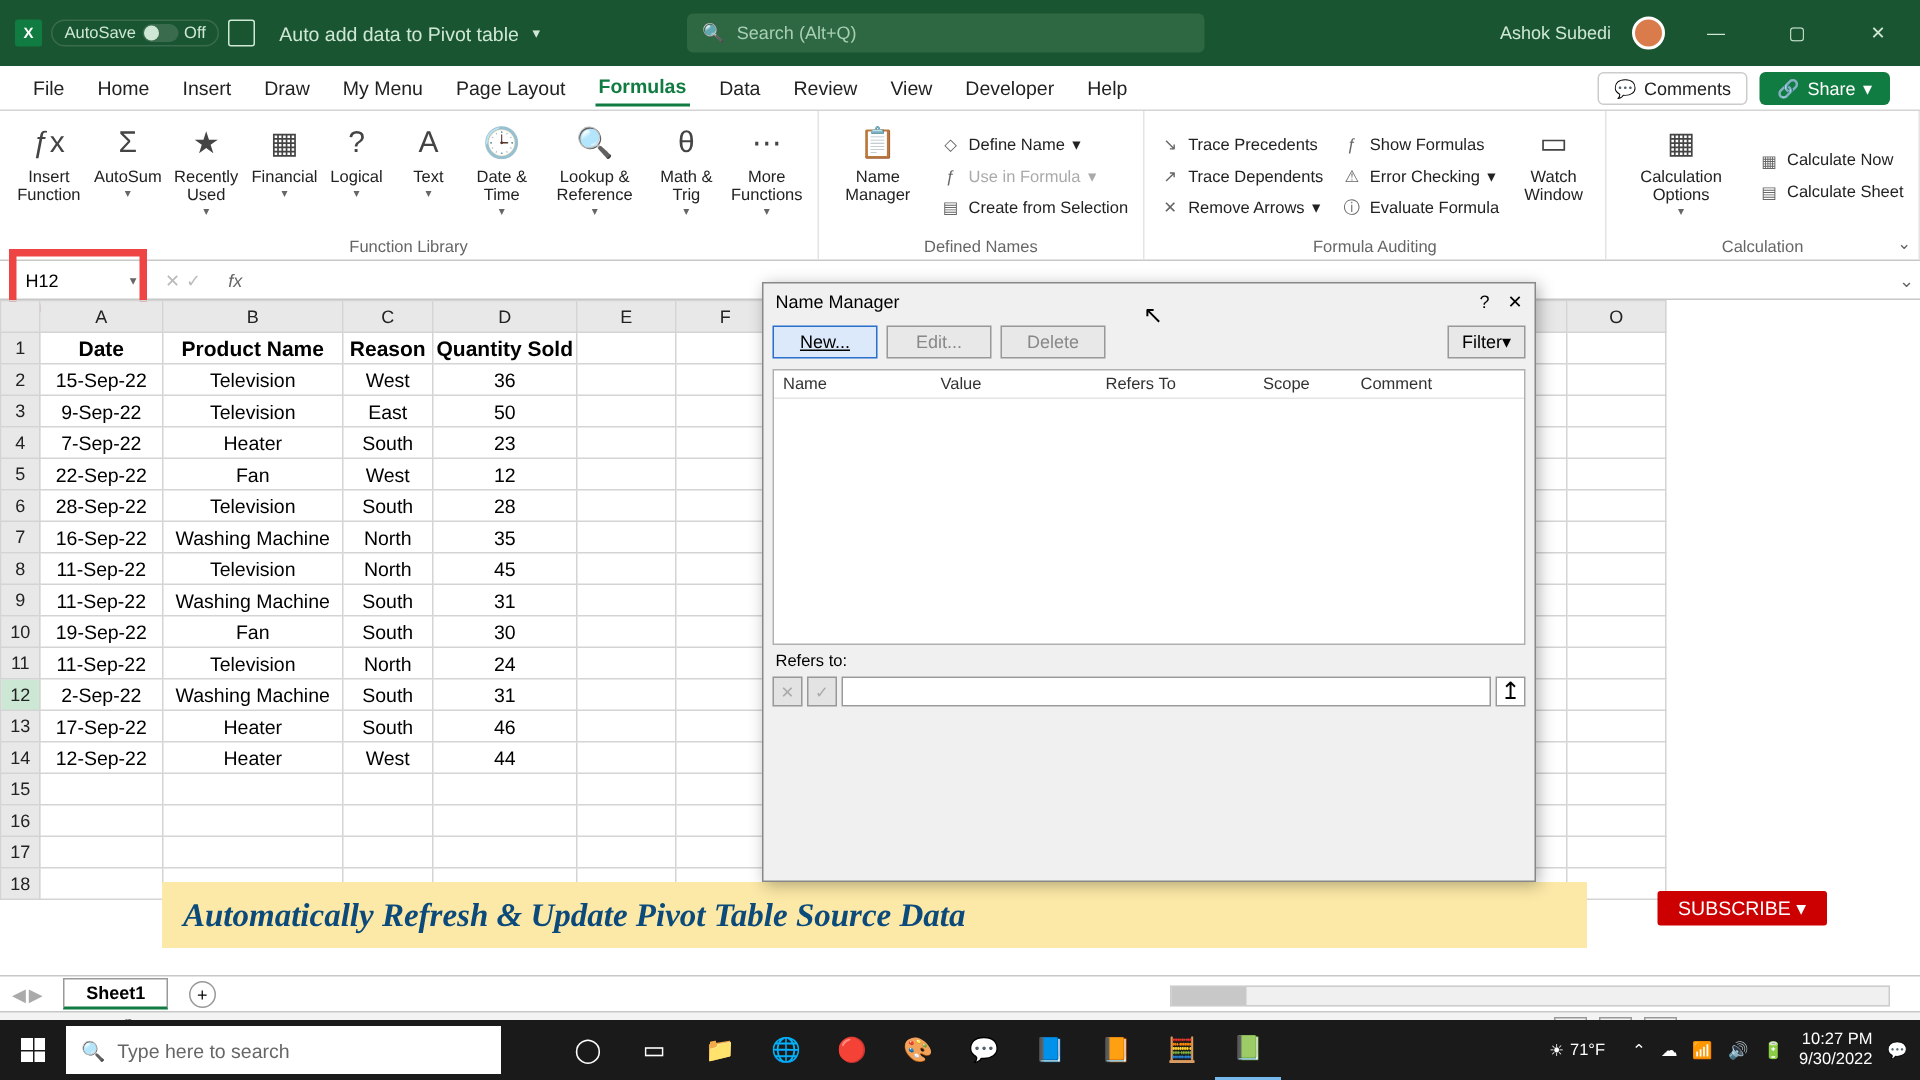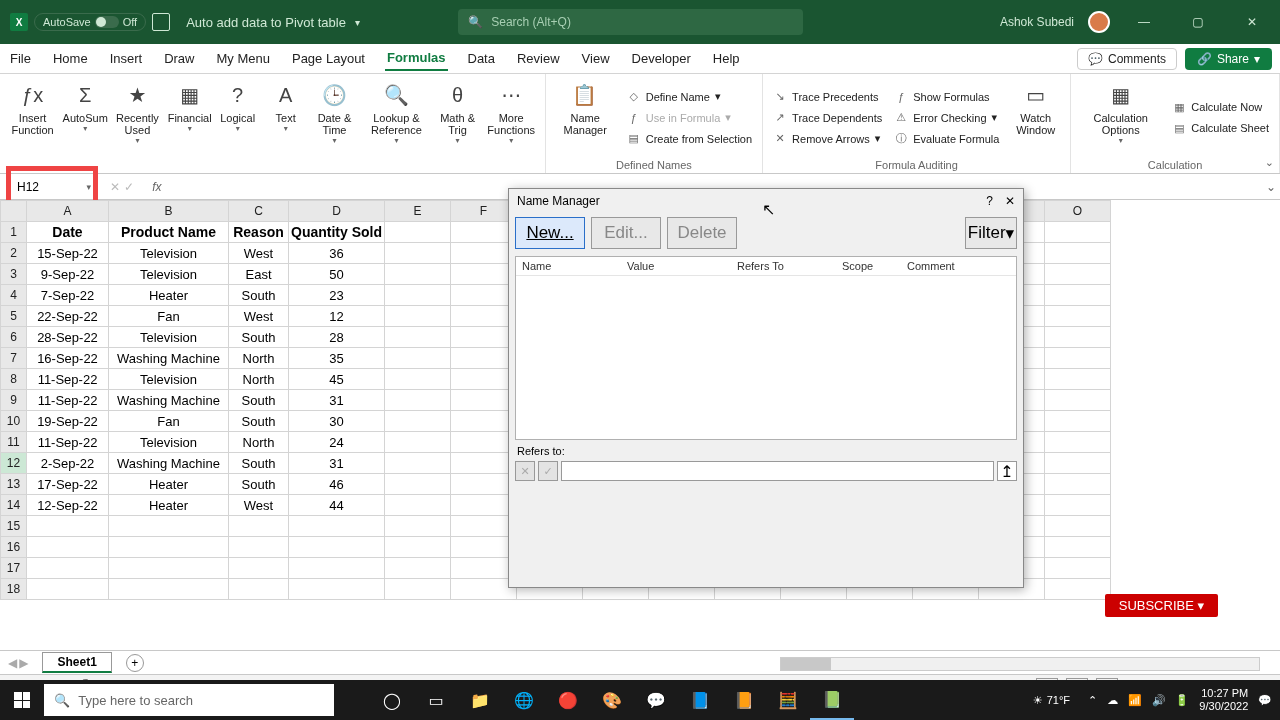--- a/index.html
+++ b/index.html
@@ -11,21 +11,21 @@
 .titlebar .autosave-pill { display:flex;align-items:center;gap:4px;border:1px solid #3a6b4c;border-radius:12px;padding:2px 8px;font-size:11px;}
 .titlebar .toggle { width:24px;height:12px;border-radius:6px;background:#3a6b4c;position:relative;}
 .titlebar .toggle::after{content:'';position:absolute;width:10px;height:10px;background:#cfe8d5;border-radius:50%;top:1px;left:1px;}
 .titlebar .save-icon{width:18px;height:18px;border:1px solid #cfe8d5;border-radius:2px;}
 .titlebar .filename{margin-left:10px;font-size:13px;}
 .titlebar .search{margin:0 auto;width:345px;height:26px;background:#2e6843;border-radius:4px;display:flex;align-items:center;padding:0 10px;gap:8px;color:#a8cfb3;font-size:12px;}
 .titlebar .right{margin-left:auto;display:flex;align-items:center;gap:14px;padding-right:8px;}
 .titlebar .avatar{width:22px;height:22px;border-radius:50%;background:#d97b4a;border:2px solid #fff;}
 .titlebar .wbtn{width:40px;height:44px;display:flex;align-items:center;justify-content:center;color:#cfe8d5;}
 
-.tabbar{height:30px;background:#fff;display:flex;align-items:center;border-bottom:1px solid #d4d4d4;font-size:13px;color:#222;padding:0 8px;gap:18px;}
+.tabbar{height:30px;background:#fff;display:flex;align-items:center;border-bottom:1px solid #d4d4d4;font-size:13px;color:#222;padding:0 20px;gap:18px;}
 .tabbar .tab{padding:4px 2px;cursor:pointer;}
 .tabbar .tab.active{color:#107c41;border-bottom:2px solid #107c41;font-weight:600;}
 .tabbar .right-btns{margin-left:auto;display:flex;gap:8px;}
 .tabbar .comments-btn{border:1px solid #ccc;border-radius:4px;padding:3px 10px;font-size:12px;display:flex;align-items:center;gap:5px;}
 .tabbar .share-btn{background:#107c41;color:#fff;border-radius:4px;padding:3px 12px;font-size:12px;display:flex;align-items:center;gap:5px;}
 
 .ribbon{height:100px;background:#fff;border-bottom:1px solid #c8c8c8;display:flex;font-size:11px;position:relative;}
 .ribbon-group{border-right:1px solid #e3e3e3;padding:4px 6px 2px;display:flex;flex-direction:column;}
 .ribbon-group .items{display:flex;gap:4px;flex:1;}
 .ribbon-group .label{text-align:center;color:#666;font-size:11px;padding-top:2px;}
@@ -71,21 +71,21 @@
 .statusbar{height:22px;background:#f3f3f3;border-top:1px solid #c8c8c8;display:flex;align-items:center;font-size:11px;color:#444;padding:0 10px;gap:14px;}
 .statusbar .right{margin-left:auto;display:flex;align-items:center;gap:8px;}
 .statusbar .viewbtn{width:22px;height:16px;border:1px solid #999;}
 .statusbar .zoom-slider{width:80px;height:3px;background:#999;position:relative;}
 .statusbar .zoom-slider::after{content:'';position:absolute;width:8px;height:10px;background:#666;left:38px;top:-4px;}
 
 .dialog{position:absolute;left:508px;top:188px;width:516px;height:400px;background:#f0f0f0;border:1px solid #888;box-shadow:2px 2px 10px rgba(0,0,0,0.3);}
 .dialog .dtitle{height:24px;display:flex;align-items:center;padding:0 8px;font-size:12px;}
 .dialog .dtitle .dright{margin-left:auto;display:flex;gap:12px;}
 .dialog .dtoolbar{padding:4px 6px;display:flex;gap:6px;}
-.dialog .dbtn{width:70px;height:32px;border:1px solid #999;background:#e8e8e8;font-size:17px;display:flex;align-items:center;justify-content:center;}
+.dialog .dbtn{width:70px;height:22px;border:1px solid #999;background:#e8e8e8;font-size:12px;display:flex;align-items:center;justify-content:center;}
 .dialog .dbtn.primary{border:1px solid #2a6fc9;background:#dce9fb;}
 .dialog .dbtn.filter{margin-left:auto;width:52px;}
 .dialog .dlist{margin:3px 6px;height:184px;border:1px solid #b0b0b0;background:#fff;}
 .dialog .dlist-hdr{display:flex;font-size:11px;color:#333;border-bottom:1px solid #e5e5e5;}
 .dialog .dlist-hdr div{padding:3px 6px;}
 .dialog .refersto{padding:2px 8px;font-size:11px;}
 .dialog .refrow{display:flex;padding:2px 6px;gap:3px;}
 .dialog .refrow .xbtn{width:20px;height:20px;border:1px solid #999;background:#e3e3e3;display:flex;align-items:center;justify-content:center;font-size:11px;}
 .dialog .refrow .refinput{flex:1;border:1px solid #999;background:#fff;height:20px;}
 .dialog .refrow .refselect{width:20px;height:20px;border:1px solid #999;background:#fff;display:flex;align-items:center;justify-content:center;}
@@ -202,20 +202,21 @@
 Trig</div>
           <div class="caret">▾</div>
         </div>
       <div class="rbtn">
           <div class="ico">⋯</div>
           <div class="lbl">More
 Functions</div>
           <div class="caret">▾</div>
         </div>
     </div>
+    <div class="label">Function Library</div>
   </div>
 
   <div class="ribbon-group">
     <div class="items">
       <div class="rbtn">
           <div class="ico">📋</div>
           <div class="lbl">Name
 Manager</div>
         </div>
       <div class="vstack">
@@ -642,20 +643,21 @@
           <td></td>
           <td></td>
           <td></td>
           <td></td>
           <td></td>
           <td></td>
         </tr>
       </tbody>
 </table>
 
+<div class="banner">Automatically Refresh &amp; Update Pivot Table Source Data</div>
 <div class="subscribe"><span>SUBSCRIBE</span> ▾</div>
 </div>
 
 <div class="sheet-tabs">
   <div class="navbtns">
       <span>◀</span>
       <span>▶</span>
     </div>
   <div class="stab active">Sheet1</div>
   <div class="plus">+</div>

